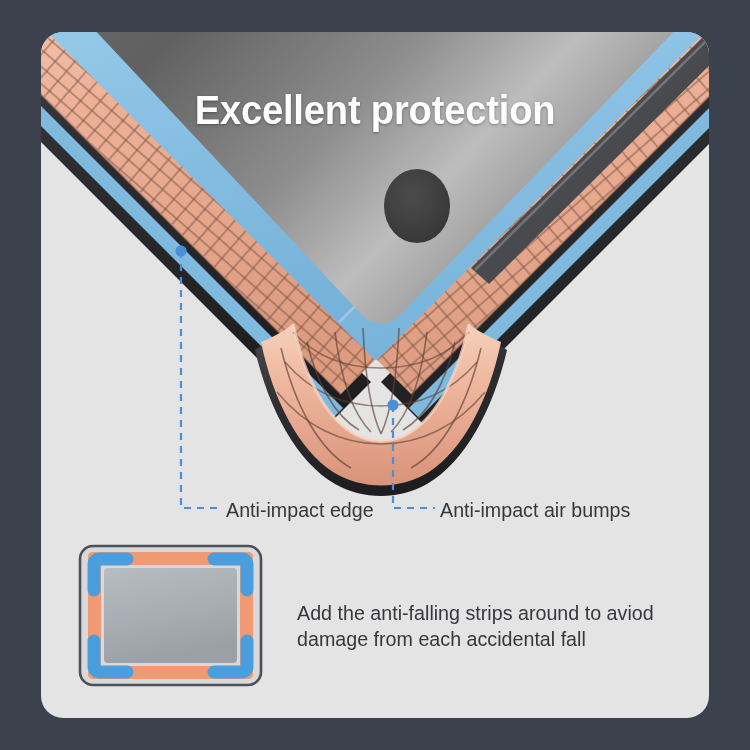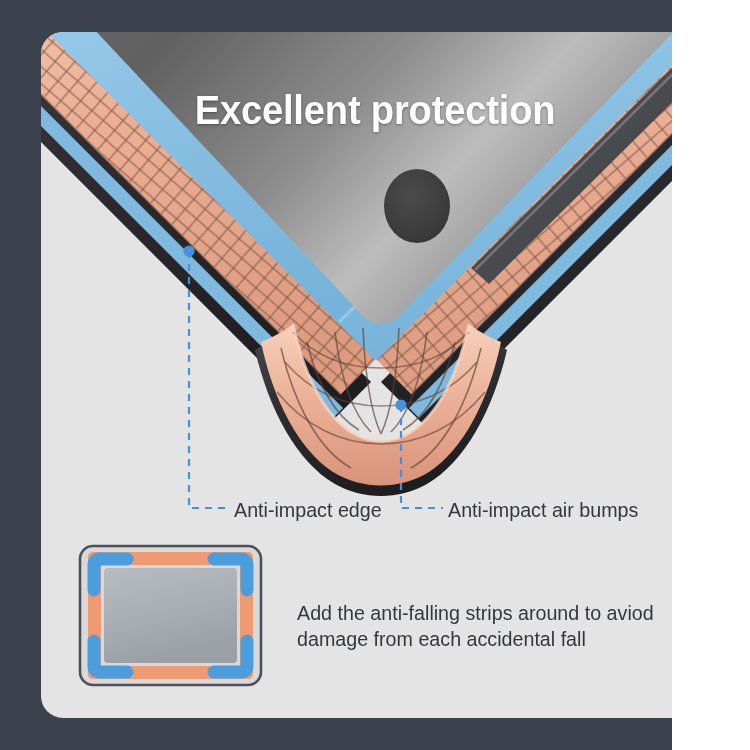--- a/index.html
+++ b/index.html
@@ -2,21 +2,21 @@
 <html><head>
 <meta charset="utf-8">
 <style>
   html, body {
     margin: 0;
     padding: 0;
     background: #ffffff;
   }
   #stage {
     position: relative;
-    width: 672px;
+    width: 750px;
     height: 750px;
     overflow: hidden;
     font-family: "Liberation Sans", sans-serif;
     background: #3c414e;
   }
 
   
   .frame {
     position: absolute;
     inset: 0;
@@ -60,21 +60,21 @@
     font-family: "Liberation Sans", sans-serif;
     transform: scaleX(0.93);
     text-shadow: 0 1px 3px rgba(0,0,0,0.35);
     white-space: nowrap;
     pointer-events: none;
   }
 
   
   .callout-layer {
     position: absolute;
-    left: 16px; top: 0;
+    left: 8px; top: 0;
     width: 668px; height: 686px;
     pointer-events: none;
   }
   .callout-label {
     position: absolute;
     font-size: 20.5px;
     color: #34373c;
     font-family: "Liberation Sans", sans-serif;
     white-space: nowrap;
     transform: scaleX(0.96);

